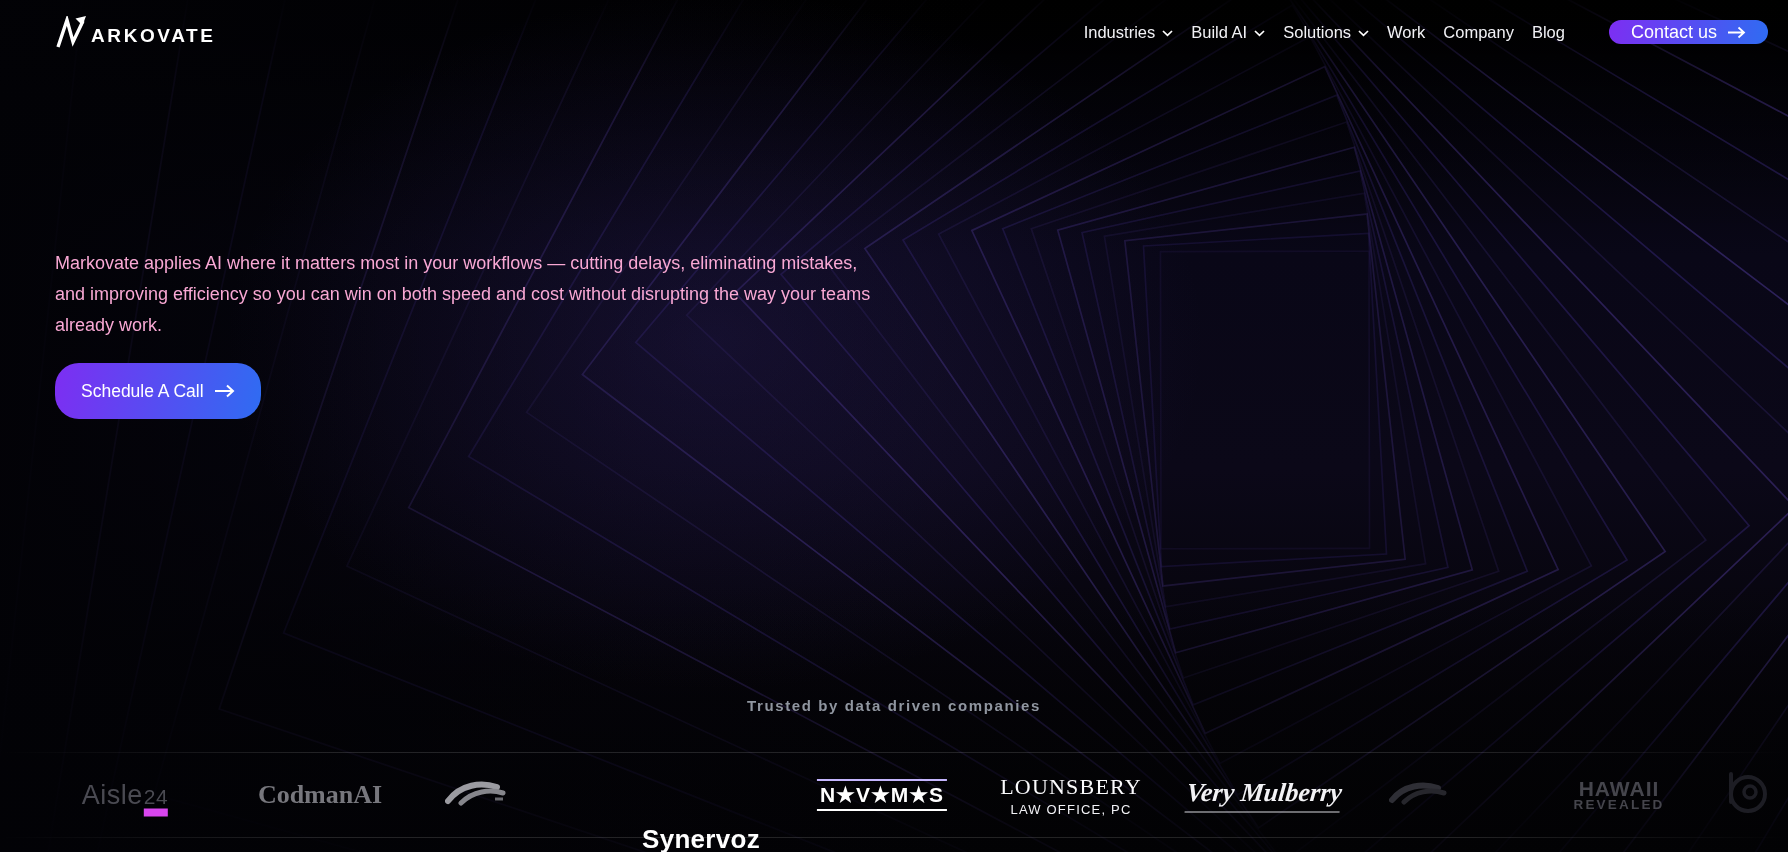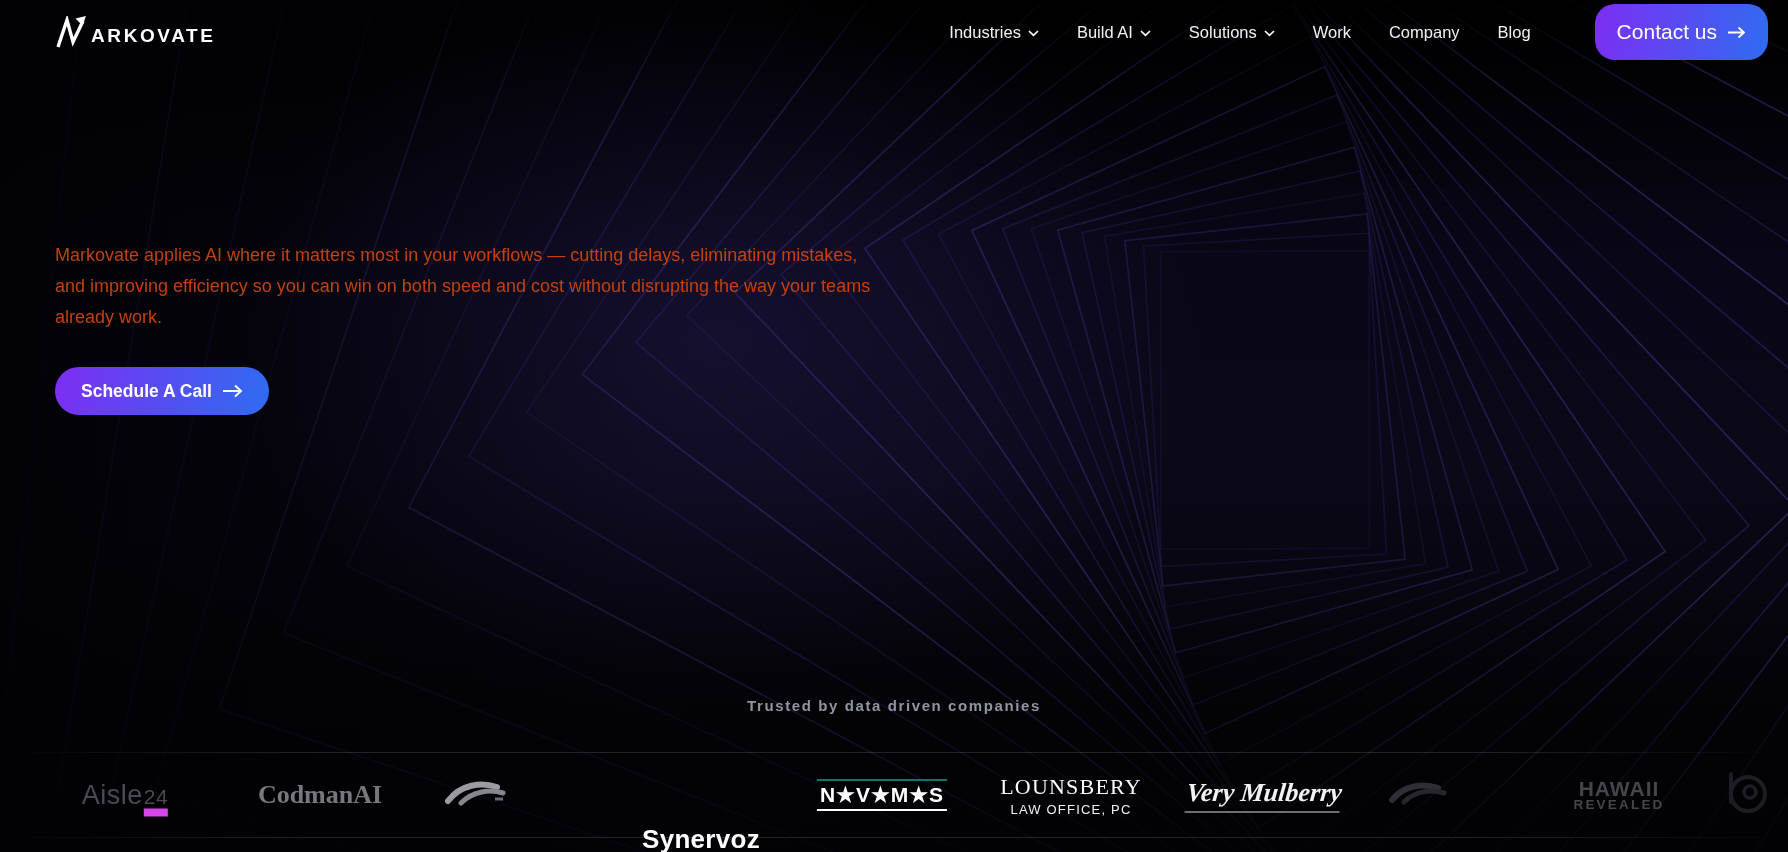--- a/index.html
+++ b/index.html
@@ -15,49 +15,49 @@
       radial-gradient(700px 500px at 40% 40%, rgba(66,48,138,0.22), transparent 70%),
       linear-gradient(90deg, rgba(2,2,6,0.95) 0%, rgba(2,2,6,0.72) 16%, rgba(4,3,10,0.3) 36%, rgba(0,0,0,0) 55%),
       linear-gradient(180deg, rgba(0,0,0,0.92) 0%, rgba(0,0,0,0.25) 10%, rgba(0,0,0,0) 28%, rgba(0,0,0,0) 68%, rgba(2,2,4,0.85) 97%);}
 
   
   .header{position:absolute;top:0;left:8px;right:0;height:64px;display:flex;
           align-items:center;justify-content:space-between;padding:0 20px 0 48px;box-sizing:border-box;z-index:5;}
   .brand{display:flex;align-items:flex-end;gap:1px;cursor:pointer;}
   .brand svg{display:block;}
   .brand .wordmark{color:#fff;font-size:19px;font-weight:700;letter-spacing:2.6px;line-height:1;padding-bottom:3px;}
-  .nav{display:flex;align-items:center;gap:38px;}
+  .nav{display:flex;align-items:center;gap:18px;}
   .nav-item{display:flex;align-items:center;gap:7px;color:#f1f1f5;font-size:16.5px;font-weight:500;cursor:pointer;}
   .nav-item svg{margin-top:2px;}
   .btn{display:inline-flex;align-items:center;gap:10px;border:none;cursor:pointer;
        background:linear-gradient(100deg,#7d2ef2 0%,#2f6cf2 100%);
        color:#fff;border-radius:24px;font-family:"Liberation Sans",sans-serif;}
-  .btn-contact{height:56px;padding:0 22px;font-size:21px;font-weight:500;margin-left:26px;border-radius:20px;}
+  .btn-contact{height:24px;padding:0 22px;font-size:18px;font-weight:500;margin-left:26px;border-radius:20px;}
 
   
   .hero{position:absolute;left:55px;top:212px;z-index:4;}
   .hero h1{margin:0;color:#fff;font-size:56px;line-height:68px;font-weight:700;letter-spacing:-1.2px;}
-  .hero-desc{margin-top:28px;color:#c2410c;font-size:18px;line-height:31px;font-weight:400;}
-  .btn-cta{margin-top:34px;height:48px;padding:0 26px;font-size:17.5px;font-weight:700;}
+  .hero-desc{margin-top:36px;color:#f9a8d4;font-size:18px;line-height:31px;font-weight:400;}
+  .btn-cta{margin-top:22px;height:56px;padding:0 26px;font-size:17.5px;font-weight:400;}
 
   
   .trusted-heading{position:absolute;top:697px;left:0;right:0;text-align:center;z-index:4;
     color:#9096a0;font-size:15px;font-weight:700;letter-spacing:1.6px;}
   .logo-band{position:absolute;top:752px;left:0;width:1788px;height:86px;z-index:4;}
   .logo-band::before,.logo-band::after{content:"";position:absolute;left:0;right:0;height:1px;
     background:linear-gradient(90deg,transparent 0%,rgba(255,255,255,0.13) 18%,rgba(255,255,255,0.13) 82%,transparent 100%);}
   .logo-band::before{top:0;} .logo-band::after{bottom:0;}
   .logo-item{position:absolute;top:50%;transform:translate(-50%,-50%);white-space:nowrap;text-align:center;}
 
   .l-aisle{color:#4a4a52;font-size:27px;font-weight:300;letter-spacing:0.5px;}
   .l-aisle .suffix{font-size:21px;border-bottom:8px solid #d946ef;padding-bottom:1px;margin-left:1px;}
   .l-codman{color:#77777d;font-family:"Liberation Serif",serif;font-size:26px;}
   .l-synervoz{color:#fff;font-size:26px;font-weight:700;letter-spacing:0.3px;margin-top:44px;}
   .l-nvms{color:#fff;font-size:21px;font-weight:700;letter-spacing:1px;
-          border-top:2px solid #0f766e;border-bottom:2px solid #fff;padding:2px 3px;}
+          border-top:2px solid #c4b5fd;border-bottom:2px solid #fff;padding:2px 3px;}
   .l-lounsbery .line1{color:#fbfbfd;font-family:"Liberation Serif",serif;font-size:22px;letter-spacing:1.2px;}
   .l-lounsbery .line2{color:#f2f2f6;font-size:13px;letter-spacing:1.2px;margin-top:2px;}
   .l-mulberry{color:#f2f2f5;font-family:"Liberation Serif",serif;font-style:italic;font-weight:700;
               font-size:26px;transform:translate(-50%,-50%) skewX(-6deg);border-bottom:1.5px solid #d8d8dd;padding-bottom:4px;}
   .l-hawaii{line-height:0.95;}
   .l-hawaii .line1{color:#45454c;font-size:21px;font-weight:800;letter-spacing:1px;}
   .l-hawaii .line2{color:#45454c;font-size:13.5px;font-weight:800;letter-spacing:2.2px;}
 </style>
 </head>
 <body>

